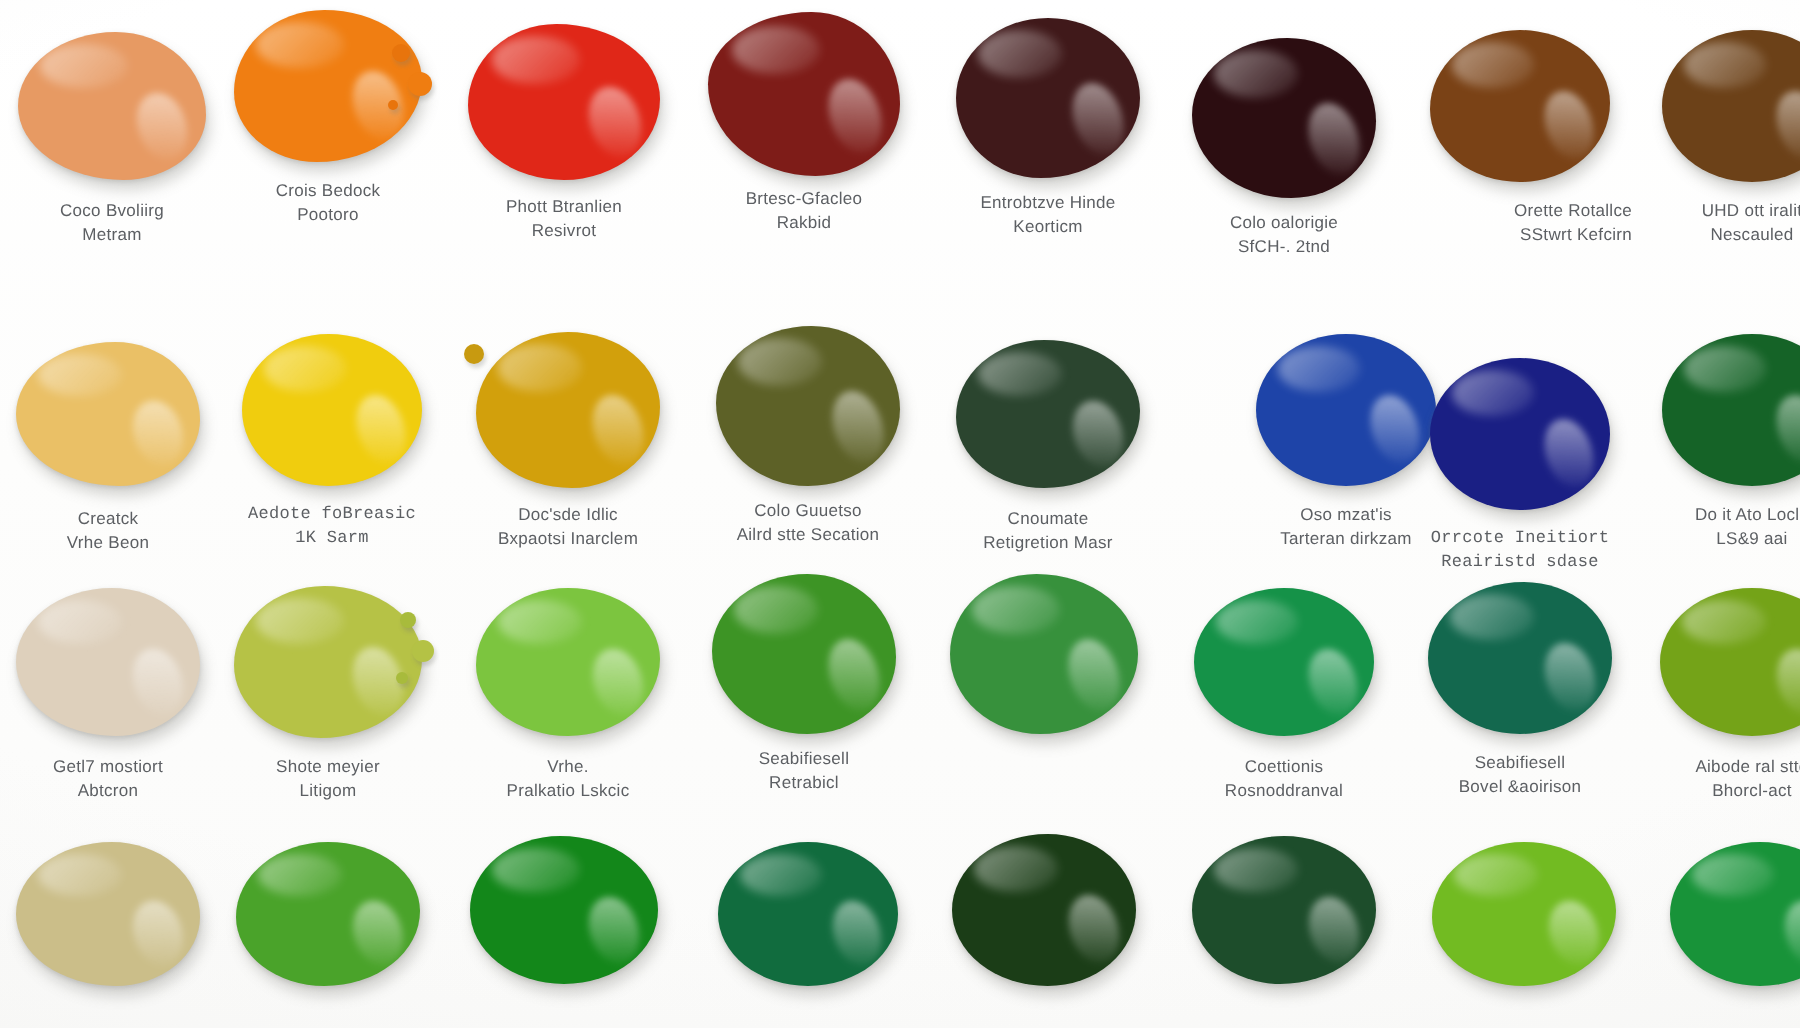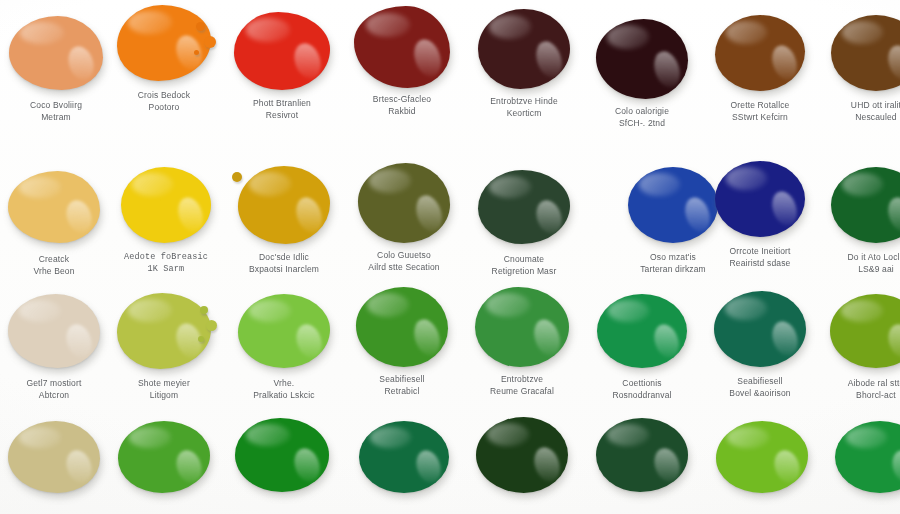--- a/index.html
+++ b/index.html
@@ -136,21 +136,21 @@
       <div class="swatch-cell" style="left: 586px; top: 16px;">
         <div class="blob-wrap">
           <div class="blob" style="width: 92px; height: 80px; background: rgb(44, 13, 17); border-radius: 52% 48% 46% 54% / 48% 52%;"></div>
         </div>
         <div class="caption" style="color: rgb(92, 95, 99);"><span>Colo oalorigie</span><span class="line2">SfCH-. 2tnd</span></div>
       </div>
       <div class="swatch-cell" style="left: 704px; top: 10px;">
         <div class="blob-wrap">
           <div class="blob" style="width: 90px; height: 76px; background: rgb(122, 66, 22); border-radius: 50% / 52% 48%;"></div>
         </div>
-        <div class="caption" style="color: rgb(92, 95, 99);"><span>Orette Rotallce</span><span class="line2">SStwrt Kefcirn</span></div>
+        <div class="caption" style="color: rgb(92, 95, 99); text-align: right;"><span>Orette Rotallce</span><span class="line2">SStwrt Kefcirn</span></div>
       </div>
       <div class="swatch-cell" style="left: 820px; top: 10px;">
         <div class="blob-wrap">
           <div class="blob" style="width: 90px; height: 76px; background: rgb(108, 65, 24); border-radius: 50%;"></div>
         </div>
         <div class="caption" style="color: rgb(92, 95, 99);"><span>UHD ott iralit</span><span class="line2">Nescauled</span></div>
       </div>
       <div class="swatch-cell" style="left: -2px; top: 164px;">
         <div class="blob-wrap">
           <div class="blob" style="width: 92px; height: 72px; background: rgb(234, 192, 102); border-radius: 54% 46% 44% 56% / 50% 54% 46% 50%;"></div>
@@ -181,21 +181,21 @@
           <div class="blob" style="width: 92px; height: 74px; background: rgb(43, 69, 47); border-radius: 48% 52% 52% 48% / 52% 48%;"></div>
         </div>
         <div class="caption" style="color: rgb(92, 95, 99);"><span>Cnoumate</span><span class="line2">Retigretion Masr</span></div>
       </div>
       <div class="swatch-cell" style="left: 617px; top: 162px;">
         <div class="blob-wrap">
           <div class="blob" style="width: 90px; height: 76px; background: rgb(30, 68, 168); border-radius: 50%;"></div>
         </div>
         <div class="caption" style="color: rgb(92, 95, 99);"><span>Oso mzat'is</span><span class="line2">Tarteran dirkzam</span></div>
       </div>
-      <div class="swatch-cell" style="left: 704px; top: 156px;">
+      <div class="swatch-cell" style="left: 704px; top: 174px; font-family: Liberation Mono, monospace;">
         <div class="blob-wrap">
           <div class="blob" style="width: 90px; height: 76px; background: rgb(26, 31, 132); border-radius: 50%;"></div>
         </div>
         <div class="caption" style="color: rgb(92, 95, 99);"><span>Orrcote Ineitiort</span><span class="line2">Reairistd sdase</span></div>
       </div>
       <div class="swatch-cell" style="left: 820px; top: 162px;">
         <div class="blob-wrap">
           <div class="blob" style="width: 90px; height: 76px; background: rgb(21, 99, 39); border-radius: 50%;"></div>
         </div>
         <div class="caption" style="color: rgb(92, 95, 99);"><span>Do it Ato Locle</span><span class="line2">LS&amp;9 aai</span></div>
@@ -224,21 +224,20 @@
       <div class="swatch-cell" style="left: 346px; top: 284px;">
         <div class="blob-wrap">
           <div class="blob" style="width: 92px; height: 80px; background: rgb(61, 148, 37); border-radius: 52% 48% 48% 52% / 48% 52%;"></div>
         </div>
         <div class="caption" style="color: rgb(92, 95, 99);"><span>Seabifiesell</span><span class="line2">Retrabicl</span></div>
       </div>
       <div class="swatch-cell" style="left: 466px; top: 284px;">
         <div class="blob-wrap">
           <div class="blob" style="width: 94px; height: 80px; background: rgb(55, 145, 60); border-radius: 46% 54% 52% 48% / 50%;"></div>
         </div>
-        <div class="caption" style="color: rgb(92, 95, 99);"><span>Entrobtzve</span><span class="line2">Reume Gracafal</span></div>
       </div>
       <div class="swatch-cell" style="left: 586px; top: 288px;">
         <div class="blob-wrap">
           <div class="blob" style="width: 90px; height: 74px; background: rgb(21, 146, 72); border-radius: 50%;"></div>
         </div>
         <div class="caption" style="color: rgb(92, 95, 99);"><span>Coettionis</span><span class="line2">Rosnoddranval</span></div>
       </div>
       <div class="swatch-cell" style="left: 704px; top: 286px;">
         <div class="blob-wrap">
           <div class="blob" style="width: 92px; height: 76px; background: rgb(19, 104, 78); border-radius: 52% 48% 50% 50% / 50%;"></div>

